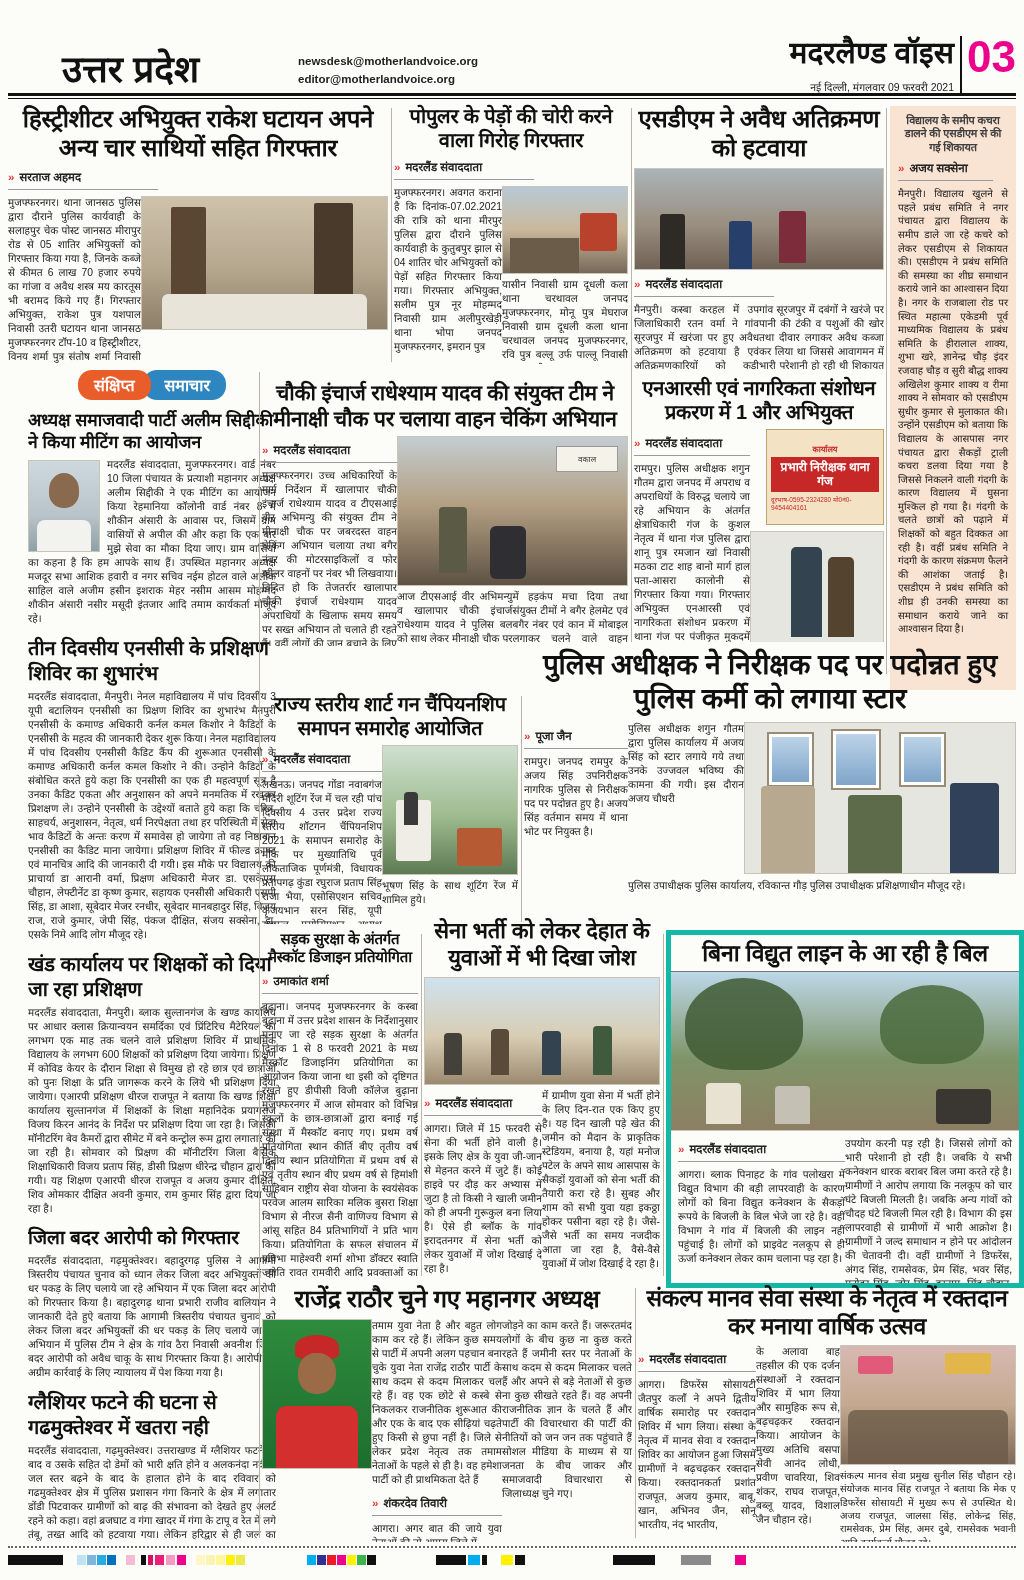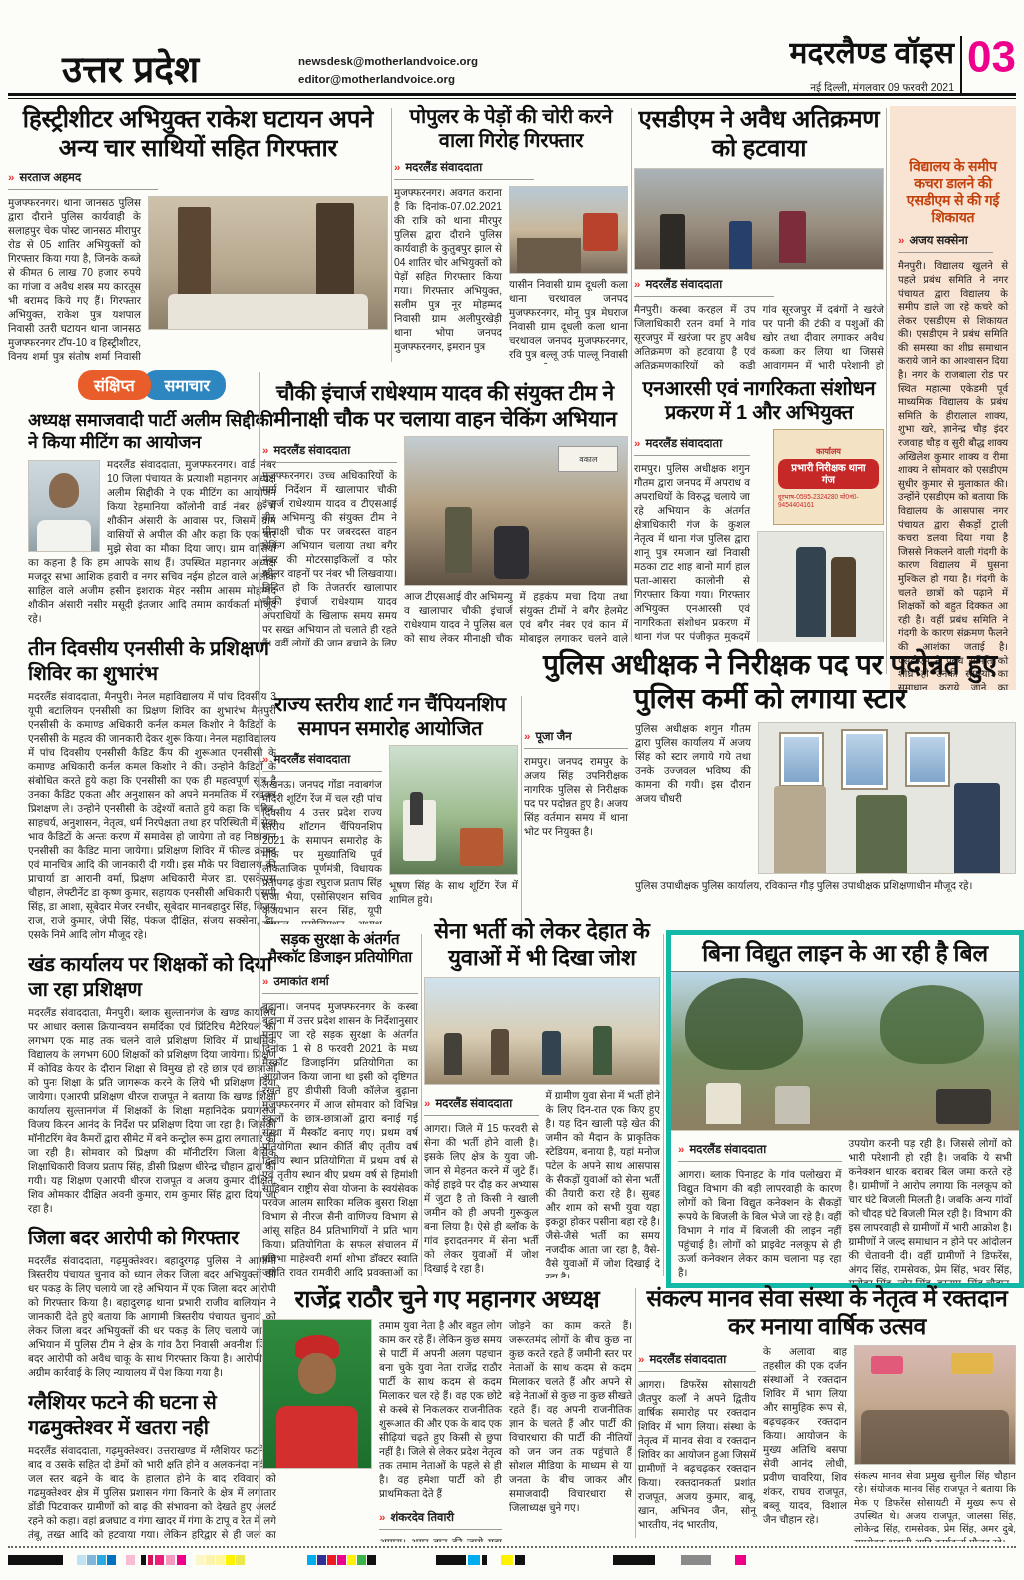--- a/index.html
+++ b/index.html
@@ -5,21 +5,21 @@
   html,body{margin:0;padding:0;background:#e9e7e2;}
   #page{position:relative;width:1024px;height:1580px;background:#fcfcf9;margin:0 auto;overflow:hidden;
         font-family:"Liberation Sans","DejaVu Sans",sans-serif;color:#1b1b1b;}
   .abs{position:absolute;}
   .art{position:absolute;overflow:hidden;}
   .hl{font-weight:bold;color:#101010;line-height:1.22;text-align:center;letter-spacing:-0.2px;}
   .byline{font-size:11.5px;font-weight:bold;color:#222;border-bottom:1px solid #9a9a9a;
           padding:2px 0 5px;margin:4px 0 6px;}
   .mark{color:#e53935;margin-right:5px;font-weight:bold;}
   .body{font-size:10.3px;line-height:1.36;text-align:justify;color:#1c1c1c;}
-  .row{display:flex;gap:7px;}
+  .row{display:flex;}
   .photo{position:relative;overflow:hidden;border:1px solid #c9c4ba;}
   .p-indoor{background:linear-gradient(180deg,#cfc2ab 0%,#b5a78e 55%,#8d7f68 100%);}
   .p-yard{background:linear-gradient(180deg,#b8c9d6 0%,#c9b89b 50%,#77695a 100%);}
   .p-rubble{background:linear-gradient(180deg,#aab3b8 0%,#9a8f80 55%,#6f6154 100%);}
   .p-street{background:linear-gradient(180deg,#c3cdd2 0%,#b4a083 45%,#5f5244 100%);}
   .p-podium{background:linear-gradient(180deg,#cfe0d0 0%,#9dbb8e 55%,#5d7a54 100%);}
   .p-wall{background:linear-gradient(180deg,#ececе8 0%,#e4e4df 60%,#b9b3a8 100%);background-color:#e6e6e1;}
   .p-field{background:linear-gradient(180deg,#cfe2ee 0%,#d8cdb4 55%,#9b8a6f 100%);}
   .p-trees{background:linear-gradient(180deg,#bcd7e8 0%,#7f9468 55%,#8d7f62 100%);}
   .p-group{background:linear-gradient(180deg,#d8b9b2 0%,#c4a98f 50%,#7d6a58 100%);}
@@ -30,21 +30,21 @@
   .pillbar{display:flex;justify-content:center;gap:0;margin:2px 0 8px;}
   .pill{color:#fff;font-weight:bold;font-size:16px;padding:4px 16px;border-radius:14px;}
   .pill-o{background:#e95d2a;z-index:2;}
   .pill-b{background:#2e86c1;margin-left:-8px;padding-left:22px;}
   .subhl{font-weight:bold;font-size:19px;line-height:1.25;color:#101010;margin:10px 0 4px;}
   .sidebox{background:#f9e3d2;padding:8px 8px;}
   .boxed{border:5px solid #14b8a6;}
   .sign{background:#f3e3c4;border:1px solid #b9a36e;display:flex;flex-direction:column;
         align-items:center;justify-content:center;gap:3px;padding:4px;}
   .sign-top{color:#c62828;font-size:8px;font-weight:bold;}
-  .sign-band{background:#c62828;color:#fff;font-size:10px;font-weight:bold;border-radius:8px;
+  .sign-band{background:#c62828;color:#fff;font-size:12px;font-weight:bold;border-radius:0;
              padding:3px 6px;text-align:center;line-height:1.2;}
   .sign-ph{color:#c62828;font-size:6.5px;}
   .frame{position:absolute;background:#fff;border:2px solid #9a8c72;}
   .frame .inner{position:absolute;inset:3px;background:linear-gradient(180deg,#bcd3e8,#7fa5c9);}
   .silh{position:absolute;border-radius:4px 4px 0 0;}
   .dotrule{position:absolute;border-top:2px dotted #666;}
   #masthead-rule1{position:absolute;left:8px;right:8px;top:93px;height:3px;background:#111;}
   #masthead-rule2{position:absolute;left:8px;right:8px;top:98px;height:1px;background:#111;}
   .colorbar{position:absolute;display:flex;align-items:center;}
 </style>
@@ -105,21 +105,21 @@
       <div class="shape" style="left:58%;bottom:6%;width:11%;height:52%;background:#7c2c3a;border-radius:3px 3px 0 0;"></div>
     </div>
     <div class="byline" style="width:140px;"><span class="mark">»</span><span>मदरलैंड संवाददाता</span></div>
     <div class="row">
       <div class="body" style="flex:1;">मैनपुरी। कस्बा करहल में उप जिलाधिकारी रतन वर्मा ने गांव सूरजपुर में खरंजा पर हुए अवैध अतिक्रमण को हटवाया है एवं अतिक्रमणकारियों को कड़ी चेतावनी दी। उपजिलाधिकारी रतन वर्मा ने बताया कि तहसील क्षेत्र के</div>
       <div class="body" style="flex:1;">गांव सूरजपुर में दबंगों ने खरंजे पर पानी की टंकी व पशुओं की खोर तथा दीवार लगाकर अवैध कब्जा कर लिया था जिससे आवागमन में भारी परेशानी हो रही थी शिकायत मिलने पर मौके पर पहुंच कर अतिक्रमण को हटवा दिया गया है। इस दौरान क्षेत्राधिकारी अशोक कुमार पुलिसबल के साथ मौजूद रहे।</div>
     </div>
   </div>
 
   <div class="art sidebox" style="left:890px;top:106px;width:110px;height:568px;">
-    <div class="hl" style="font-size:14px;color:#c2410c;margin-top:44px;">विद्यालय के समीप कचरा डालने की एसडीएम से की गई शिकायत</div>
+    <div class="hl" style="font-size:11px;color:#404040;">विद्यालय के समीप कचरा डालने की एसडीएम से की गई शिकायत</div>
     <div class="byline" style="width:95px;"><span class="mark">»</span><span>अजय सक्सेना</span></div>
     <div class="body" style="font-size:10px;">मैनपुरी। विद्यालय खुलने से पहले प्रबंध समिति ने नगर पंचायत द्वारा विद्यालय के समीप डाले जा रहे कचरे को लेकर एसडीएम से शिकायत की। एसडीएम ने प्रबंध समिति की समस्या का शीघ्र समाधान कराये जाने का आश्वासन दिया है। नगर के राजबाला रोड पर स्थित महात्मा एकेडमी पूर्व माध्यमिक विद्यालय के प्रबंध समिति के हीरालाल शाक्य, शुभा खरे, ज्ञानेन्द्र चौड़ इंदर रजवाह चौड़ व सुरी बौद्ध शाक्य अखिलेश कुमार शाक्य व रीमा शाक्य ने सोमवार को एसडीएम सुधीर कुमार से मुलाकात की। उन्होंने एसडीएम को बताया कि विद्यालय के आसपास नगर पंचायत द्वारा सैकड़ों ट्राली कचरा डलवा दिया गया है जिससे निकलने वाली गंदगी के कारण विद्यालय में घुसना मुश्किल हो गया है। गंदगी के चलते छात्रों को पढ़ाने में शिक्षकों को बहुत दिक्कत आ रही है। वहीं प्रबंध समिति ने गंदगी के कारण संक्रमण फैलने की आशंका जताई है। एसडीएम ने प्रबंध समिति को शीघ्र ही उनकी समस्या का समाधान कराये जाने का आश्वासन दिया है।</div>
   </div>
 
   <div class="art" style="left:8px;top:368px;width:248px;height:1174px;margin-left:20px;">
     <div class="pillbar">
       <span class="pill pill-o">संक्षिप्त</span>
       <span class="pill pill-b">समाचार</span>
     </div>
 

